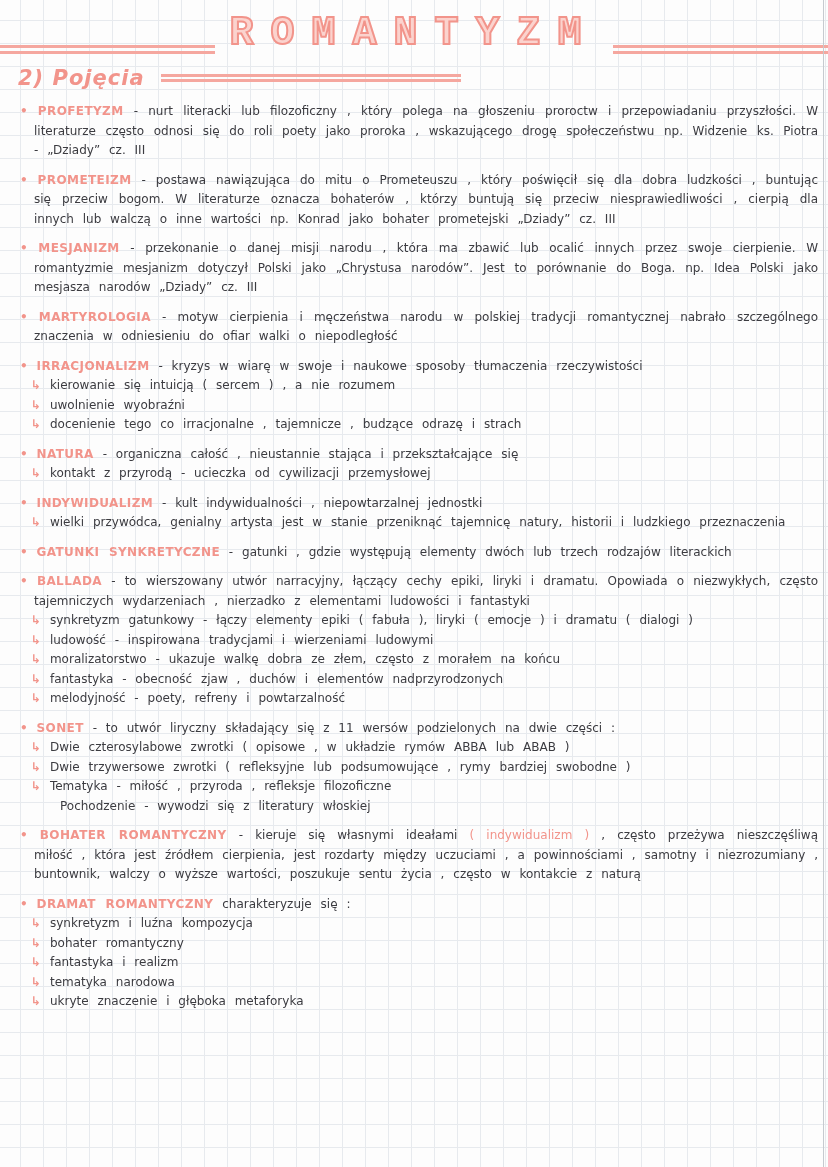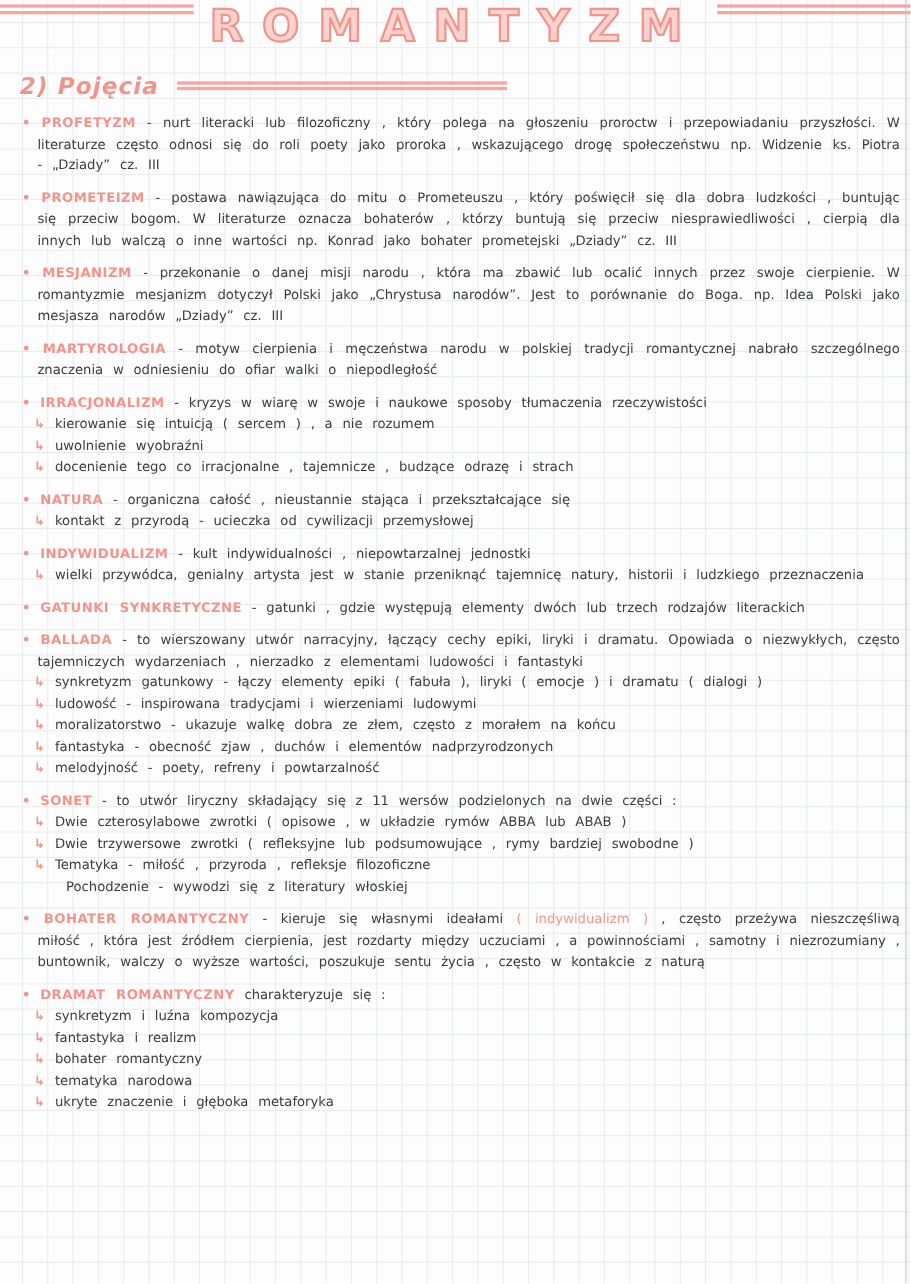--- a/index.html
+++ b/index.html
@@ -14,21 +14,21 @@
       linear-gradient(90deg, #e7eaee 1px, transparent 1px);
     background-size: 23px 23px;
     background-position: -3px -3px;
   }
   .page::after {
     content: ""; position: absolute; top: 0; right: 4px; width: 1px; height: 100%;
     background: #c6cacf;
   }
 
   
-  .title-row { display: flex; align-items: flex-start; gap: 14px; padding: 4px 0 0 0; height: 54px; }
+  .title-row { display: flex; align-items: flex-end; gap: 14px; padding: 20px 0 0 0; height: 54px; font-family: Liberation Mono, monospace; }
   .rule {
     flex: 1; height: 9px;
     border-top: 3px solid #f5a79f;
     border-bottom: 3px solid #f5a79f;
   }
   .page-title {
     font-size: 40px; font-weight: bold; letter-spacing: 17px; white-space: nowrap;
     color: #fbd3ce; -webkit-text-stroke: 2px #f2948b;
     line-height: 1;
   }
@@ -134,20 +134,20 @@
       <p class="sub noarrow"><span>Pochodzenie - wywodzi się z literatury włoskiej</span></p>
     </div>
 
     <div class="entry">
       <p class="def"><span class="b">•</span> <span class="term">BOHATER ROMANTYCZNY</span><span class="sep"> - </span><span>kieruje się własnymi ideałami </span><span class="accent">( indywidualizm )</span><span> , często przeżywa nieszczęśliwą miłość , która jest źródłem cierpienia, jest rozdarty między uczuciami , a powinnościami , samotny i niezrozumiany , buntownik, walczy o wyższe wartości, poszukuje sentu życia , często w kontakcie z naturą</span></p>
     </div>
 
     <div class="entry">
       <p class="def"><span class="b">•</span> <span class="term">DRAMAT ROMANTYCZNY</span><span class="sep"> </span><span>charakteryzuje się :</span></p>
       <p class="sub"><span class="arrow">↳</span> <span>synkretyzm i luźna kompozycja</span></p>
+      <p class="sub"><span class="arrow">↳</span> <span>bohater romantyczny</span></p>
       <p class="sub"><span class="arrow">↳</span> <span>fantastyka i realizm</span></p>
-      <p class="sub"><span class="arrow">↳</span> <span>bohater romantyczny</span></p>
       <p class="sub"><span class="arrow">↳</span> <span>tematyka narodowa</span></p>
       <p class="sub"><span class="arrow">↳</span> <span>ukryte znaczenie i głęboka metaforyka</span></p>
     </div>
 
   </div>
 </div>
 
 </body></html>

